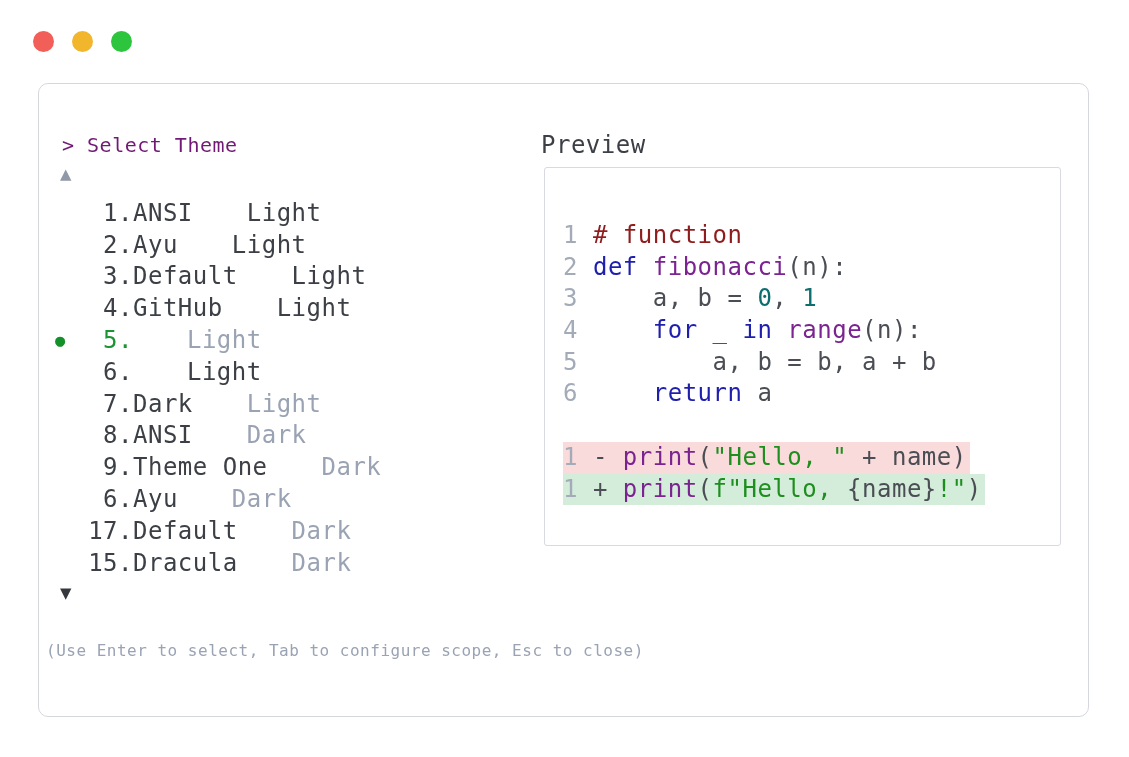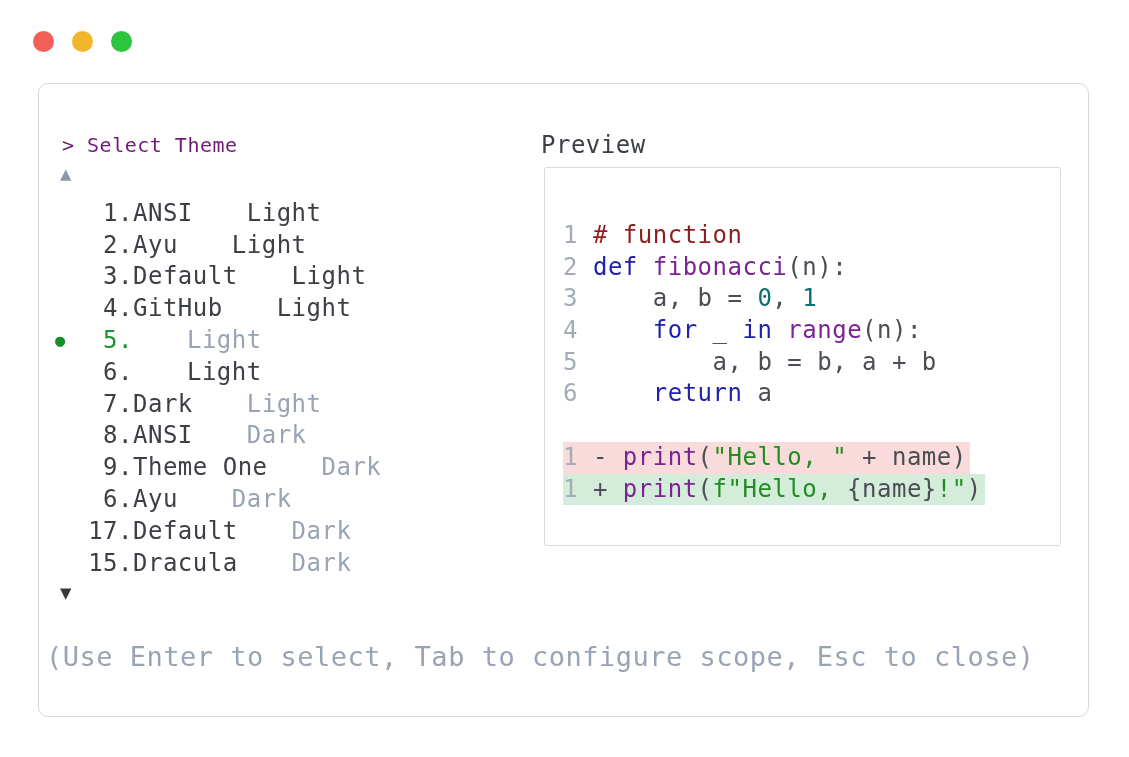--- a/index.html
+++ b/index.html
@@ -24,21 +24,21 @@
   .theme-list{position:absolute;left:0;top:113px;width:470px;margin:0;padding:0;list-style:none;}
   .theme-row{display:flex;align-items:center;height:31.8px;padding-left:16px;
              font-size:24px;color:#3c4046;cursor:default;}
   .theme-row .bullet{width:30px;font-size:17px;color:#12902a;text-align:left;}
   .theme-row .num{width:48px;text-align:right;white-space:pre;}
   .theme-row .nm{white-space:pre;}
   .theme-row .variant{white-space:pre;margin-left:39px;}
   .theme-row .variant.muted{color:#9aa3b3;}
   .theme-row.selected .num,.theme-row.selected .nm{color:#1d9434;}
 
-  .hint{position:absolute;left:7px;top:557px;font-size:27px;color:#9aa3b3;white-space:pre;}
+  .hint{position:absolute;left:7px;top:557px;font-size:16px;color:#9aa3b3;white-space:pre;}
 
   
   .preview-label{position:absolute;left:502px;top:46px;font-size:24px;line-height:30px;color:#3c4046;}
   .preview-box{position:absolute;left:505px;top:83px;width:517px;height:379px;
                border:1.5px solid #d7dade;border-radius:3px;box-sizing:border-box;background:#ffffff;}
   .code{position:absolute;left:18px;top:0;padding-top:52px;font-size:24px;line-height:31.7px;white-space:pre;}
   .cl{height:31.7px;}
   .cl .linewrap{display:inline-block;height:31.7px;padding-right:3px;}
   .cl.first-diff{margin-top:31.7px;}
   .cl .lineno{color:#a3abb8;margin-right:15px;}

